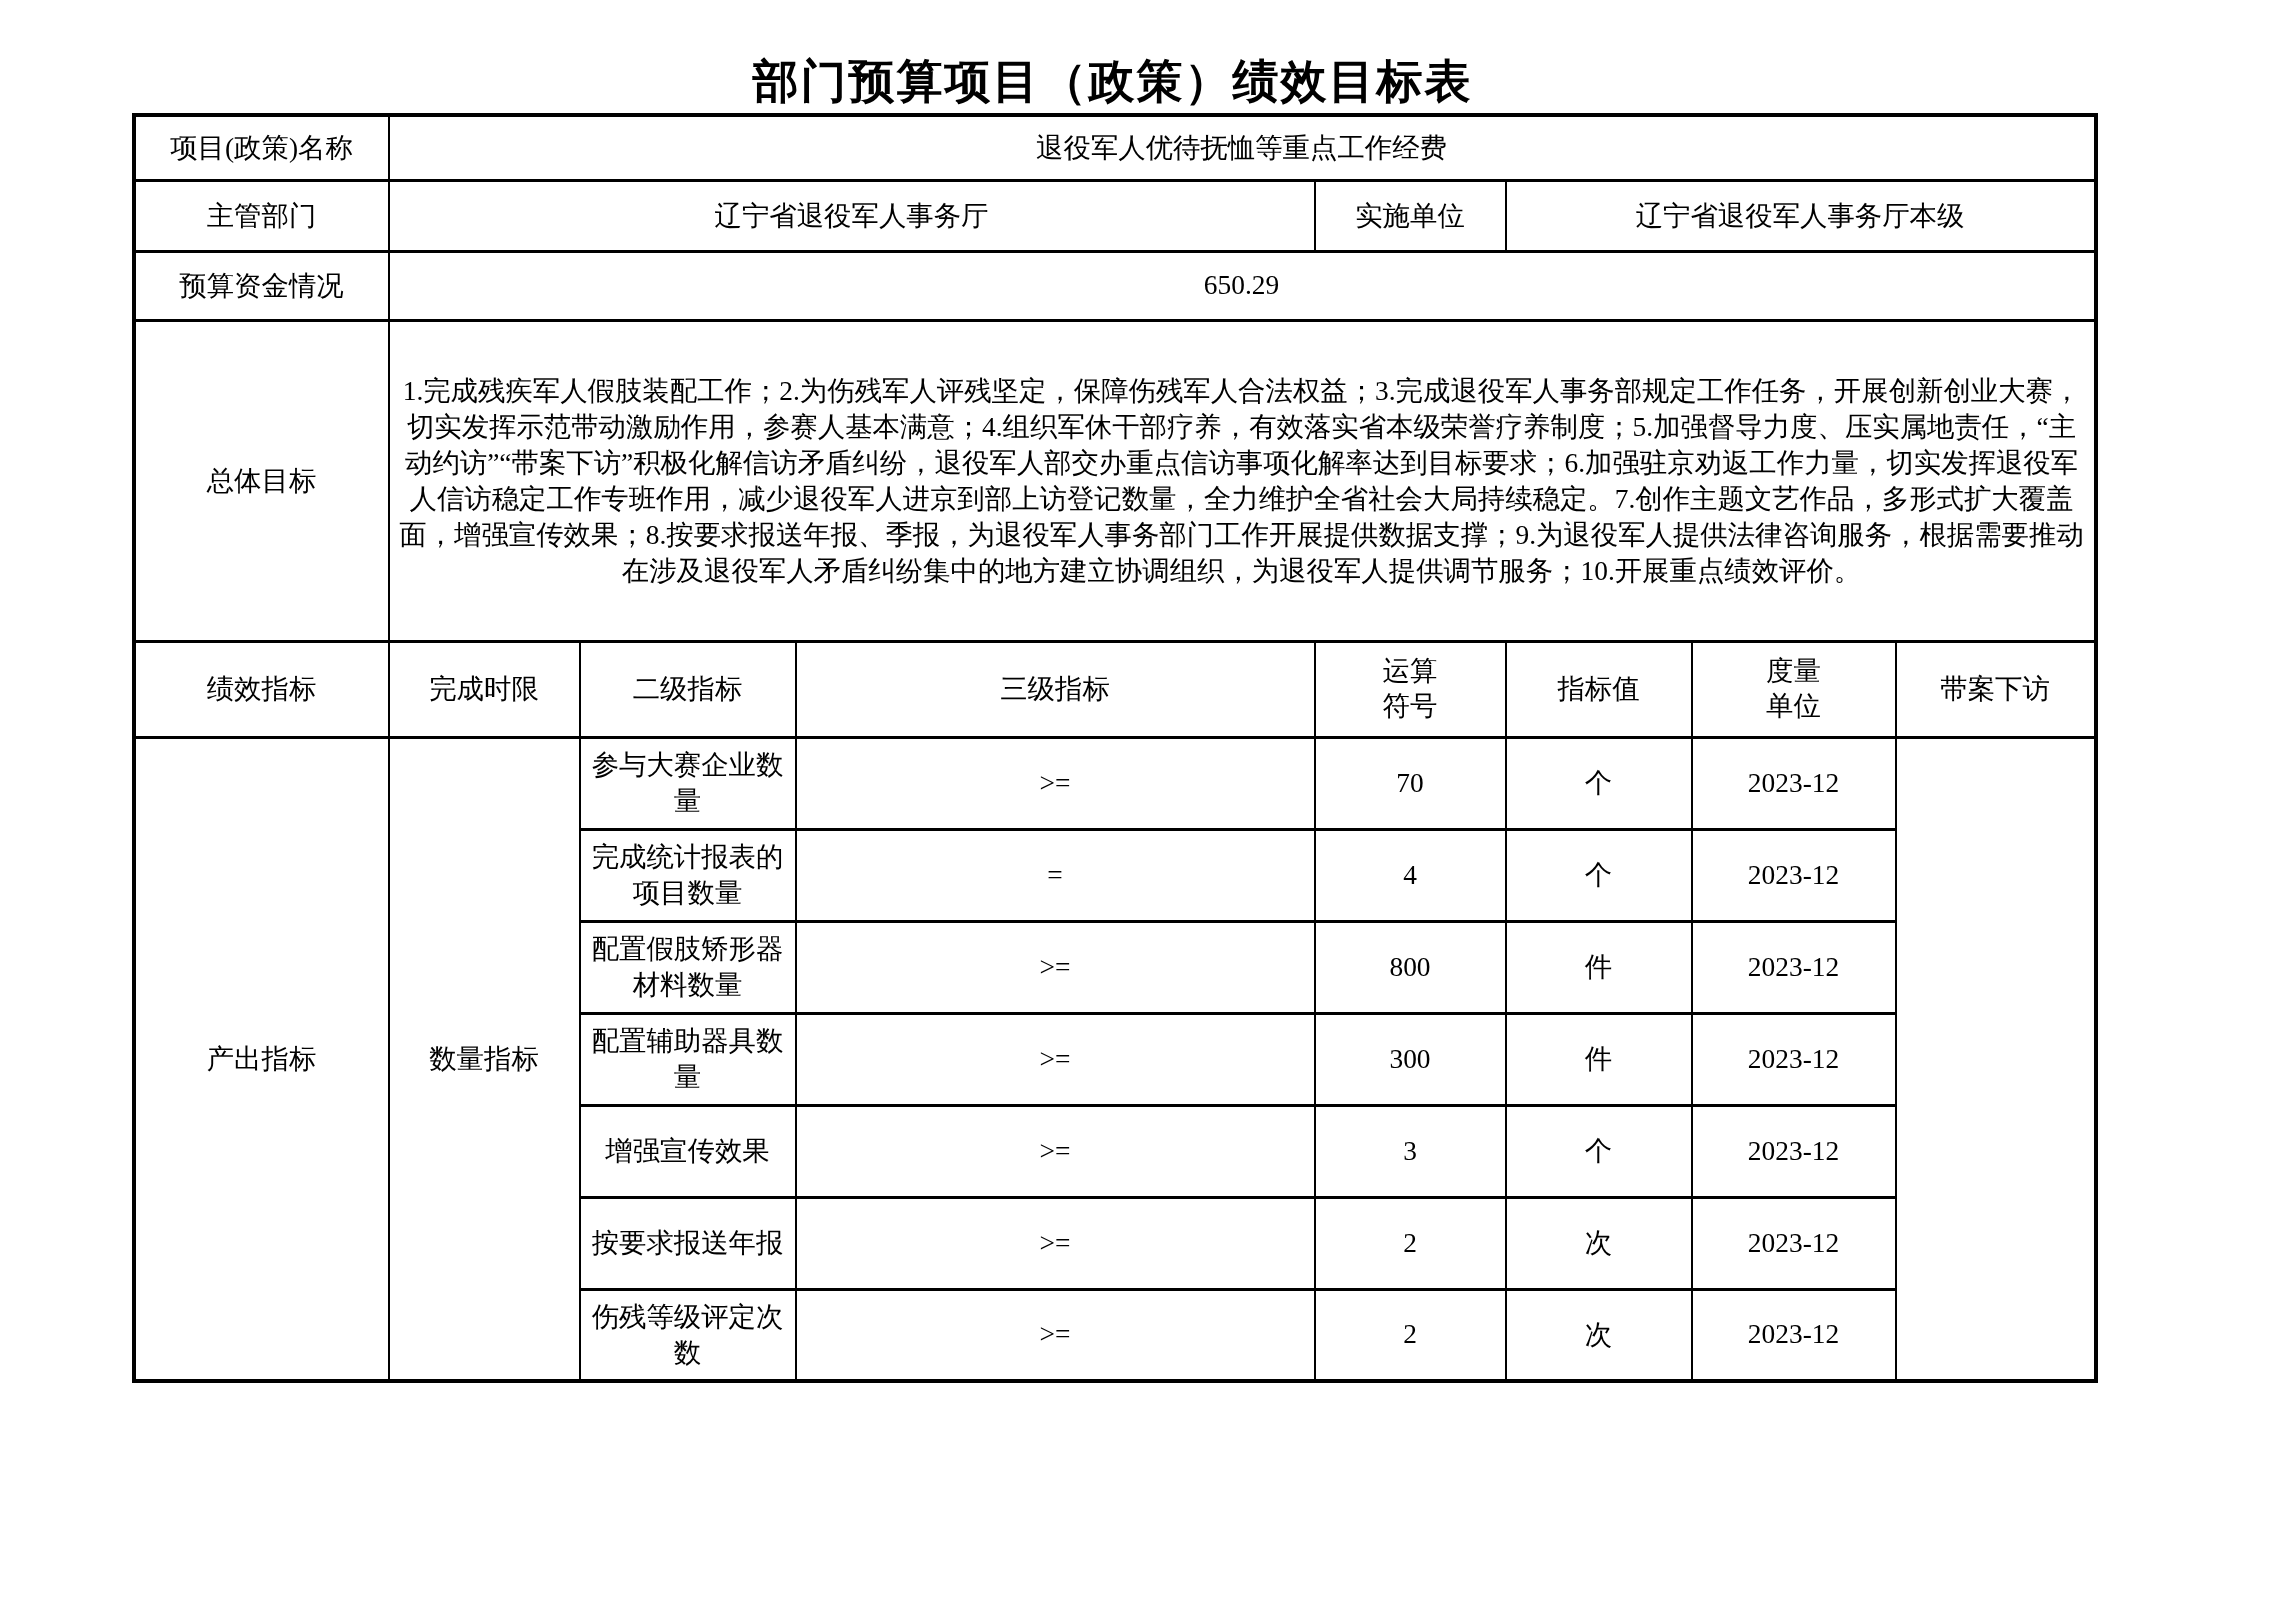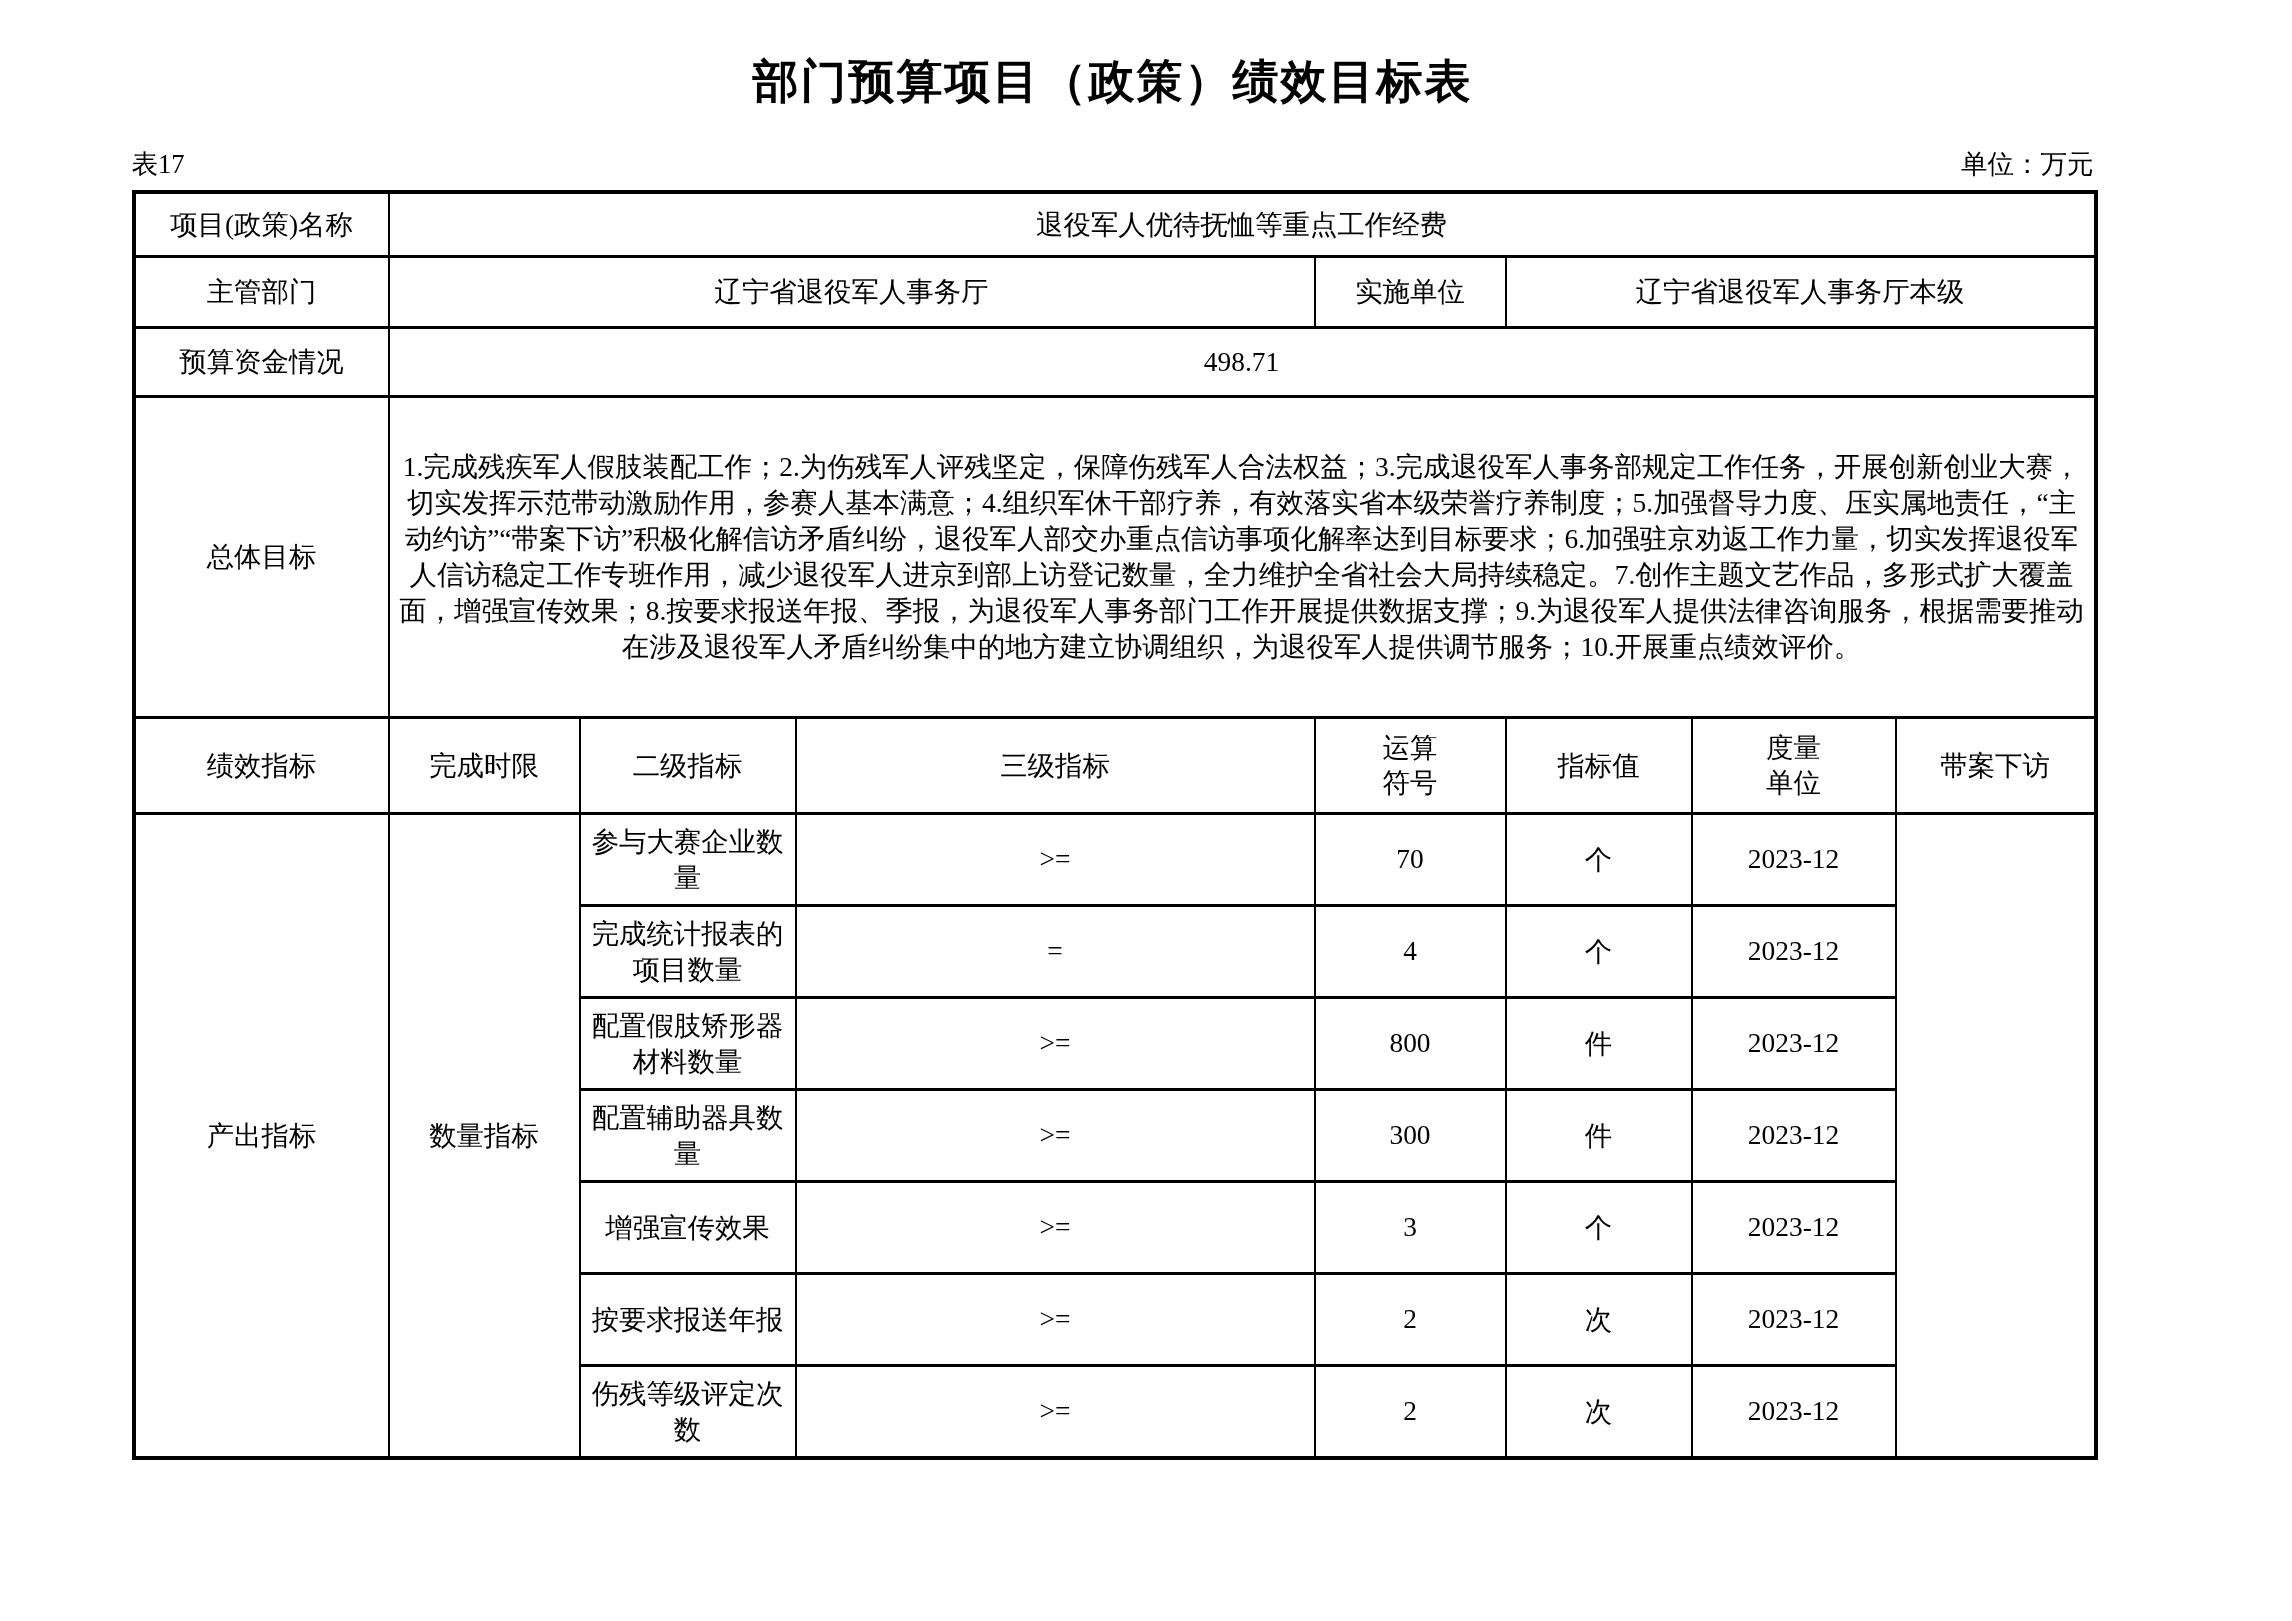--- a/index.html
+++ b/index.html
@@ -74,24 +74,20 @@
 </style>
 </head>
 <body>
 
 <div class="page">
 
   <div class="doc-title">部门预算项目（政策）绩效目标表</div>
 
   <div class="sheet">
 
-    <div class="meta-row">
-      <span>表17</span>
-      <span>单位：万元</span>
-    </div>
 
     <table class="main">
       <colgroup>
         <col style="width:255px">
           <col style="width:191px">
           <col style="width:216px">
           <col style="width:519px">
         <col style="width:191px">
           <col style="width:186px">
           <col style="width:204px">
@@ -106,21 +102,21 @@
 
       <tr class="r-info2">
         <td>主管部门</td>
         <td colspan="3">辽宁省退役军人事务厅</td>
         <td>实施单位</td>
         <td colspan="3">辽宁省退役军人事务厅本级</td>
       </tr>
 
       <tr class="r-info3">
         <td>预算资金情况</td>
-        <td colspan="7" class="budget-val">498.71</td>
+        <td colspan="7" class="budget-val">650.29</td>
       </tr>
 
       <tr class="r-goal">
         <td>总体目标</td>
         <td colspan="7" class="goal-text">1.完成残疾军人假肢装配工作；2.为伤残军人评残坚定，保障伤残军人合法权益；3.完成退役军人事务部规定工作任务，开展创新创业大赛，切实发挥示范带动激励作用，参赛人基本满意；4.组织军休干部疗养，有效落实省本级荣誉疗养制度；5.加强督导力度、压实属地责任，“主动约访”“带案下访”积极化解信访矛盾纠纷，退役军人部交办重点信访事项化解率达到目标要求；6.加强驻京劝返工作力量，切实发挥退役军人信访稳定工作专班作用，减少退役军人进京到部上访登记数量，全力维护全省社会大局持续稳定。7.创作主题文艺作品，多形式扩大覆盖面，增强宣传效果；8.按要求报送年报、季报，为退役军人事务部门工作开展提供数据支撑；9.为退役军人提供法律咨询服务，根据需要推动在涉及退役军人矛盾纠纷集中的地方建立协调组织，为退役军人提供调节服务；10.开展重点绩效评价。</td>
       </tr>
 
       <tr class="r-head">
         <td rowspan="8">绩效指标</td>
         <td>完成时限</td>

